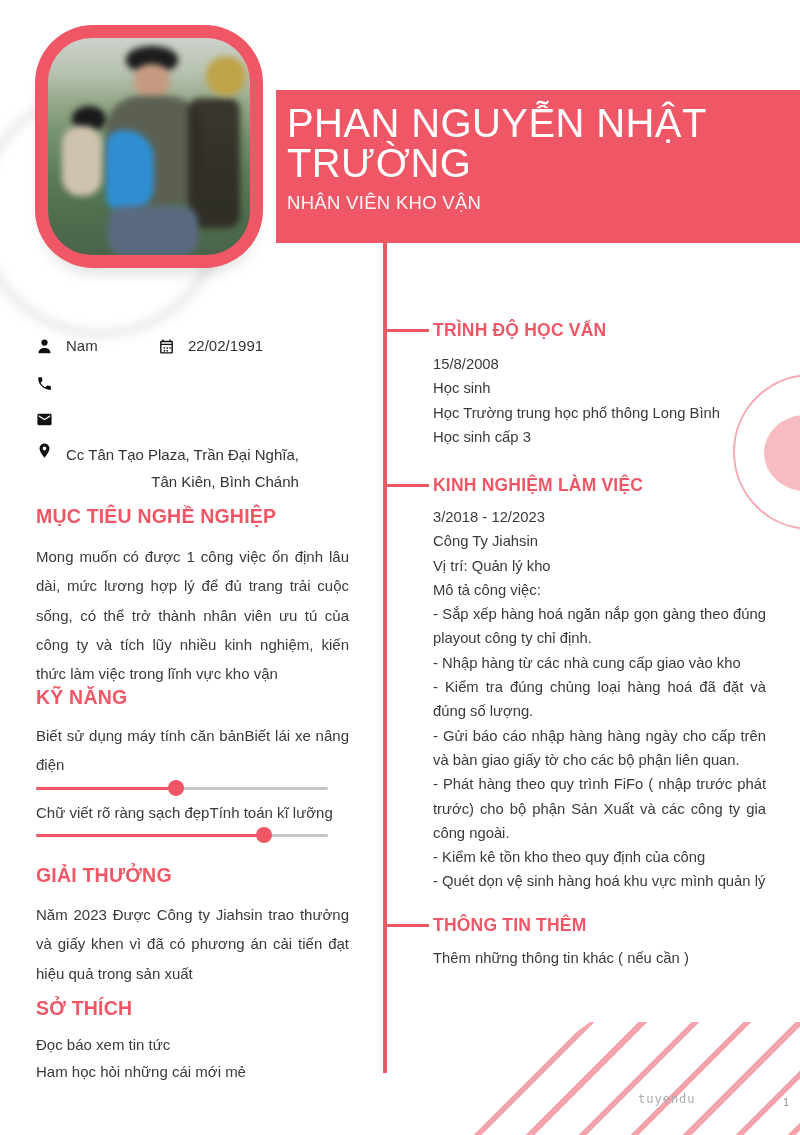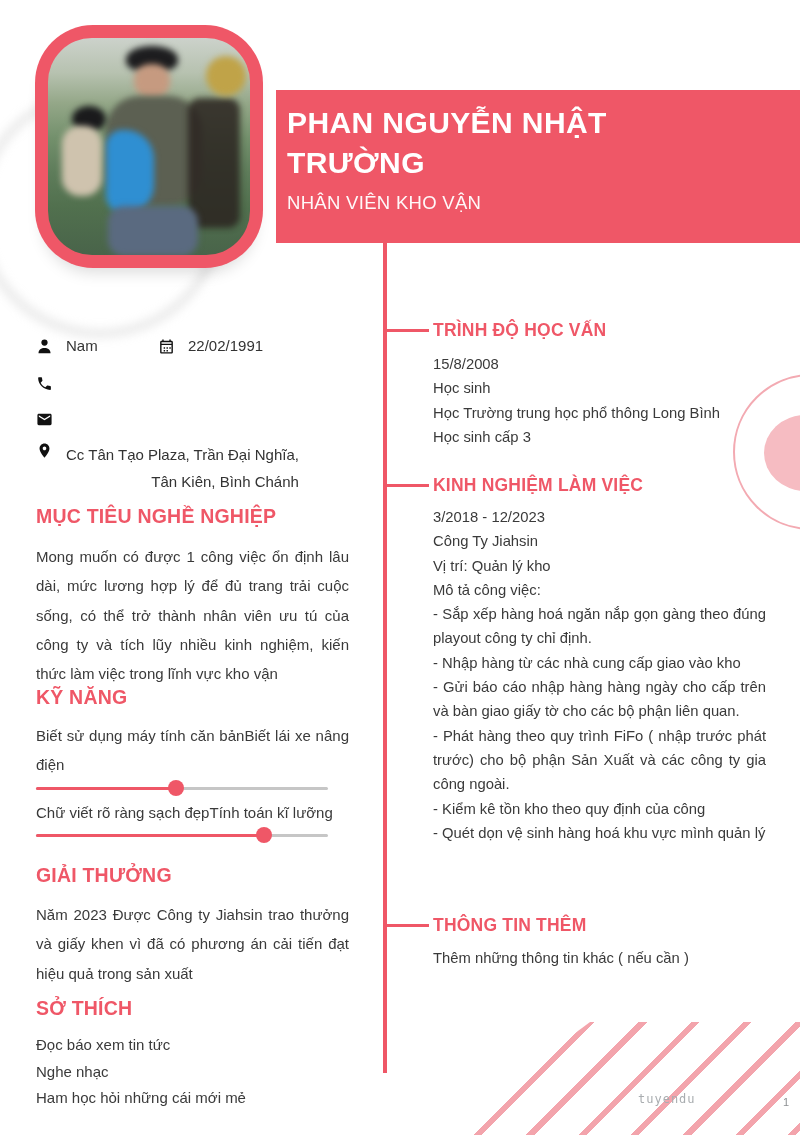--- a/index.html
+++ b/index.html
@@ -20,21 +20,21 @@
   .page-number{position:absolute;left:783px;top:1096px;font-size:11px;color:#8d9093;z-index:4;}
   
   .photo-frame{position:absolute;left:35px;top:25px;width:228px;height:243px;z-index:3;
         border-radius:58px;background:var(--red);box-shadow:0 12px 16px -8px rgba(0,0,0,0.15);}
   .photo{position:absolute;left:13px;top:13px;width:202px;height:217px;border-radius:44px;overflow:hidden;
         background:linear-gradient(180deg,#ccd2cb 0%,#b7c2b0 16%,#94a788 30%,#73906c 46%,#5e7c5a 62%,#51704e 78%,#49644a 100%);}
   .photo .blob{position:absolute;filter:blur(3px);}
   
   .banner{position:absolute;left:276px;top:90px;width:524px;height:153px;background:var(--red);z-index:2;
         box-sizing:border-box;padding:13px 0 0 11px;}
-  .banner h1{margin:0;color:#fff;font-size:30px;line-height:40px;font-weight:bold;letter-spacing:.4px;}
+  .banner h1{margin:0;color:#fff;font-size:40px;line-height:40px;font-weight:normal;letter-spacing:.4px;}
   .banner .subtitle{margin-top:9px;color:rgba(255,255,255,0.96);font-size:18.5px;letter-spacing:.3px;}
   
   .spine{position:absolute;left:383px;top:243px;width:4px;height:830px;background:var(--red);z-index:2;}
   .right-heading{position:absolute;left:433px;color:var(--red);font-size:17.5px;font-weight:bold;letter-spacing:.2px;}
   .right-heading::before{content:"";position:absolute;left:-50px;top:9px;width:46px;height:3px;background:var(--red);}
   .right-body{position:absolute;left:433px;width:333px;font-size:14.8px;line-height:24.3px;color:#3a3a3a;}
   .right-body p{margin:0;text-align:justify;}
   
   .left-heading{position:absolute;left:36px;color:var(--red);font-size:19.5px;font-weight:bold;letter-spacing:.2px;}
   .left-body{position:absolute;left:36px;width:313px;font-size:15px;line-height:29.3px;color:#3a3a3a;}
@@ -153,40 +153,40 @@
   </div>
 
   <div class="left-heading" style="top:864px;">GIẢI THƯỞNG</div>
   <div class="left-body" style="top:900px;">
     <p>Năm 2023 Được Công ty Jiahsin trao thưởng và giấy khen vì đã có phương án cải tiến đạt hiệu quả trong sản xuất</p>
   </div>
 
   <div class="left-heading" style="top:997px;">SỞ THÍCH</div>
   <div class="hobby-list" style="top:1032px;">
     <div>Đọc báo xem tin tức</div>
-    <div>Nghe nhạc</div>
     <div>Ham học hỏi những cái mới mẻ</div>
   </div>
 
   <div class="right-heading" style="top:320px;">TRÌNH ĐỘ HỌC VẤN</div>
   <div class="right-body" style="top:352px;">
     <p style="text-align:left;">15/8/2008</p>
     <p style="text-align:left;">Học sinh</p>
     <p style="text-align:left;">Học Trường trung học phổ thông Long Bình</p>
     <p style="text-align:left;">Học sinh cấp 3</p>
   </div>
 
   <div class="right-heading" style="top:475px;">KINH NGHIỆM LÀM VIỆC</div>
   <div class="right-body" style="top:505px;">
     <p style="text-align:left;">3/2018 - 12/2023</p>
     <p style="text-align:left;">Công Ty Jiahsin</p>
     <p style="text-align:left;">Vị trí: Quản lý kho</p>
     <p style="text-align:left;">Mô tả công việc:</p>
     <p>- Sắp xếp hàng hoá ngăn nắp gọn gàng theo đúng playout công ty chỉ định.</p>
     <p>- Nhập hàng từ các nhà cung cấp giao vào kho</p>
+    <p>- Kiểm tra đúng chủng loại hàng hoá đã đặt và đúng số lượng.</p>
     <p>- Gửi báo cáo nhập hàng hàng ngày cho cấp trên và bàn giao giấy tờ cho các bộ phận liên quan.</p>
     <p>- Phát hàng theo quy trình FiFo ( nhập trước phát trước) cho bộ phận Sản Xuất và các công ty gia công ngoài.</p>
     <p>- Kiểm kê tồn kho theo quy định của công</p>
     <p>- Quét dọn vệ sinh hàng hoá khu vực mình quản lý</p>
   </div>
 
   <div class="right-heading" style="top:915px;">THÔNG TIN THÊM</div>
   <div class="right-body" style="top:946px;">
     <p style="text-align:left;">Thêm những thông tin khác ( nếu cần )</p>
   </div>

